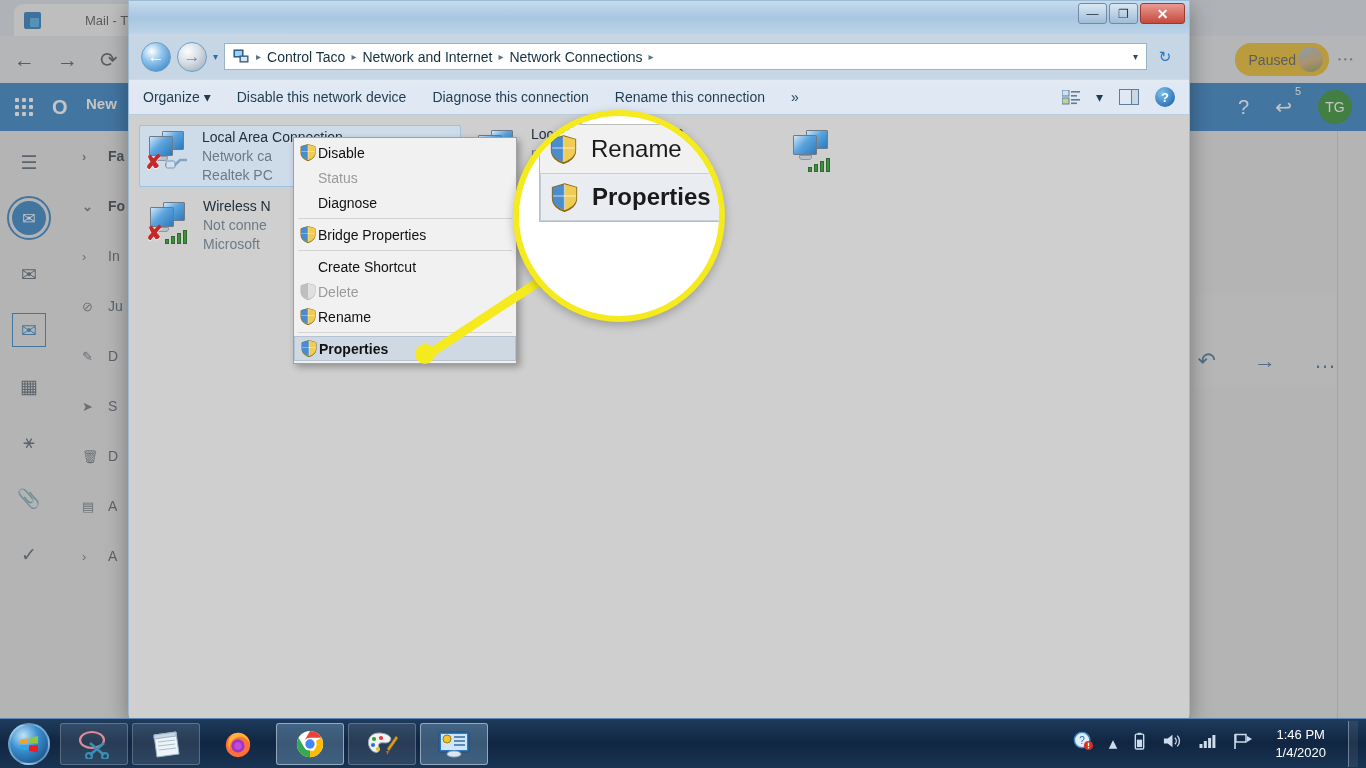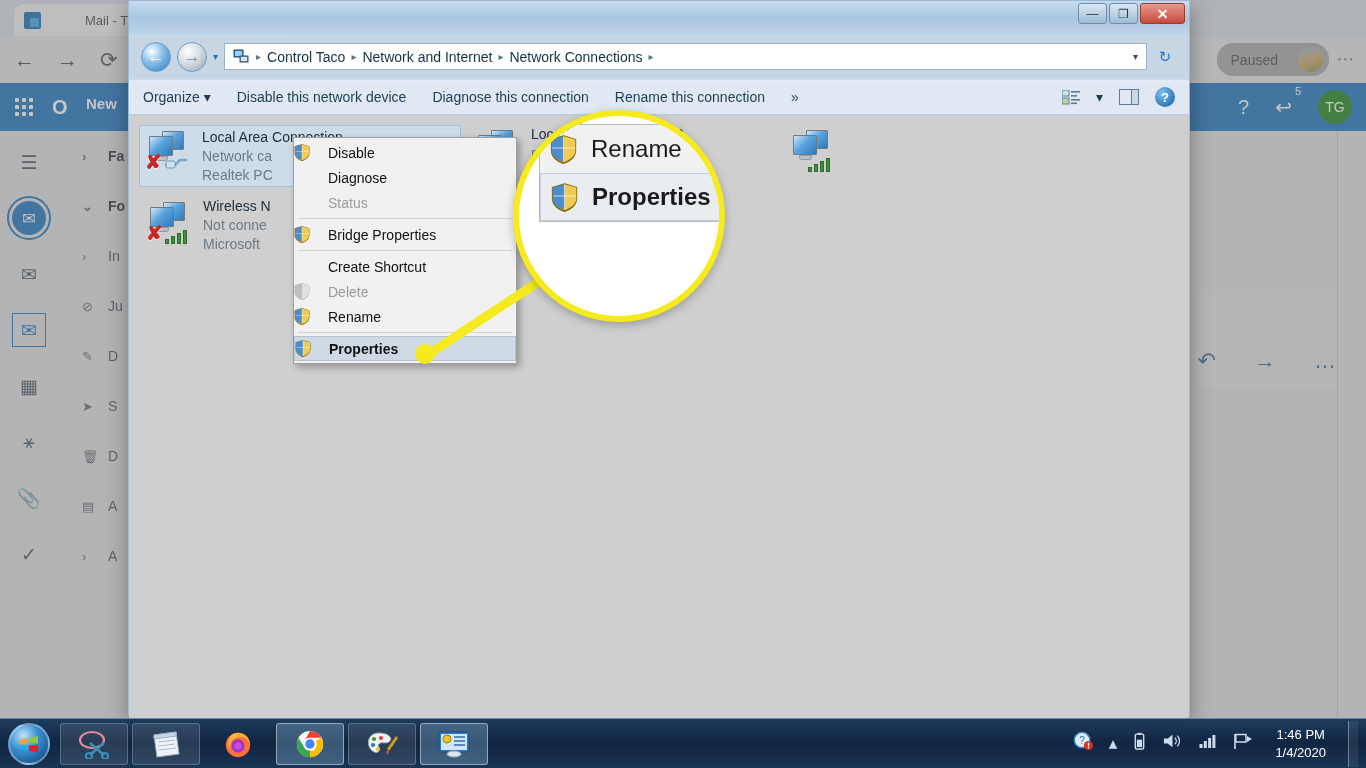--- a/index.html
+++ b/index.html
@@ -47,22 +47,22 @@
     position: absolute; left: 0; top: 36px; width: 100%; height: 47px;
     background: #dfe3e6;
     display: flex; align-items: center; padding: 0 14px; gap: 22px;
   }
   .nav-ico { font-size: 21px; color: #3c4043; line-height: 1; }
   .browser-right {
     position: absolute; right: 10px; top: 36px; height: 47px;
     display: flex; align-items: center; gap: 6px;
   }
   .paused-pill {
-    display: flex; align-items: center; gap: 20px;
-    background: #a3a3a3; border-radius: 16px; padding: 4px 6px 4px 14px;
+    display: flex; align-items: center; gap: 2px;
+    background: #eab308; border-radius: 16px; padding: 4px 6px 4px 14px;
   }
   .paused-pill span { font-size: 14px; color: #3c4043; }
   .paused-avatar {
     width: 25px; height: 25px; border-radius: 50%;
     background: linear-gradient(160deg,#8fb4d8 0%, #cfa35e 55%, #6f8a3a 100%);
   }
   .kebab { color:#5f6368; font-size: 17px; letter-spacing:0; padding: 0 8px;
            writing-mode: vertical-rl; line-height: 5px;}
 
   
@@ -243,22 +243,22 @@
   .bars i { display:block; width: 4px; background:#3f8f3f; border:1px solid #2b6b2b; }
 
   
   .ctxmenu {
     position:absolute; left: 293px; top: 137px; width: 224px;
     background: #f1f1f1; border: 1px solid #a0a0a0;
     box-shadow: 3px 3px 7px rgba(0,0,0,0.30);
     padding: 2px 0;
   }
   .ctx-item {
-    height: 25px; display:flex; align-items:center; gap: 16px;
-    font-size: 14px; color:#111;
+    height: 25px; display:flex; align-items:center; gap: 0;
+    padding-left: 6px; font-size: 14px; color:#111;
   }
   .ctx-item .lbl { padding-left: 2px; }
   .ctx-item.disabled .lbl { color:#9a9a9a; }
   .ctx-item.bold { font-weight: bold; }
   .ctx-item.hl { background:#cfd9e4; border:1px solid #b4c2d1; }
   .ctx-sep { height:1px; background:#d4d4d4; margin: 3px 4px; }
   .shield {
     width: 16px; height: 17px; flex:none; position:relative;
   }
   .shield.off { filter: grayscale(1) opacity(0.45); }
@@ -603,28 +603,28 @@
           <path d="M8 0.6 L15 2.6 V9 C15 13 11.6 15.7 8 16.6 C4.4 15.7 1 13 1 9 V2.6 Z" fill="#d9a520" stroke="#8a6a10"></path>
           <path d="M8 0.6 L15 2.6 V9 C15 12 12.4 14.6 8 15.9 Z" fill="#f0cc55"></path>
           <path d="M8 0.6 L1 2.6 V9 C1 12 3.6 14.6 8 15.9 Z" fill="#4a8ccc"></path>
           <path d="M8 0.6 L8 15.9" stroke="#fff" stroke-width="0.8" opacity="0.5"></path>
           <path d="M1.3 7.6 L14.7 7.6" stroke="#fff" stroke-width="0.8" opacity="0.5"></path>
         </svg>
       </span>
       <span class="lbl">Disable</span>
     </div>
 
+    <div class="ctx-item disabled">
+      <span class="shield-sp"></span>
+      <span class="lbl">Status</span>
+    </div>
+
     <div class="ctx-item">
       <span class="shield-sp"></span>
       <span class="lbl">Diagnose</span>
-    </div>
-
-    <div class="ctx-item disabled">
-      <span class="shield-sp"></span>
-      <span class="lbl">Status</span>
     </div>
 
     <div class="ctx-sep"></div>
 
     <div class="ctx-item">
       <span class="shield">
         <svg viewBox="0 0 16 17" width="16" height="17">
           <path d="M8 0.6 L15 2.6 V9 C15 13 11.6 15.7 8 16.6 C4.4 15.7 1 13 1 9 V2.6 Z" fill="#d9a520" stroke="#8a6a10"></path>
           <path d="M8 0.6 L15 2.6 V9 C15 12 12.4 14.6 8 15.9 Z" fill="#f0cc55"></path>
           <path d="M8 0.6 L1 2.6 V9 C1 12 3.6 14.6 8 15.9 Z" fill="#4a8ccc"></path>

